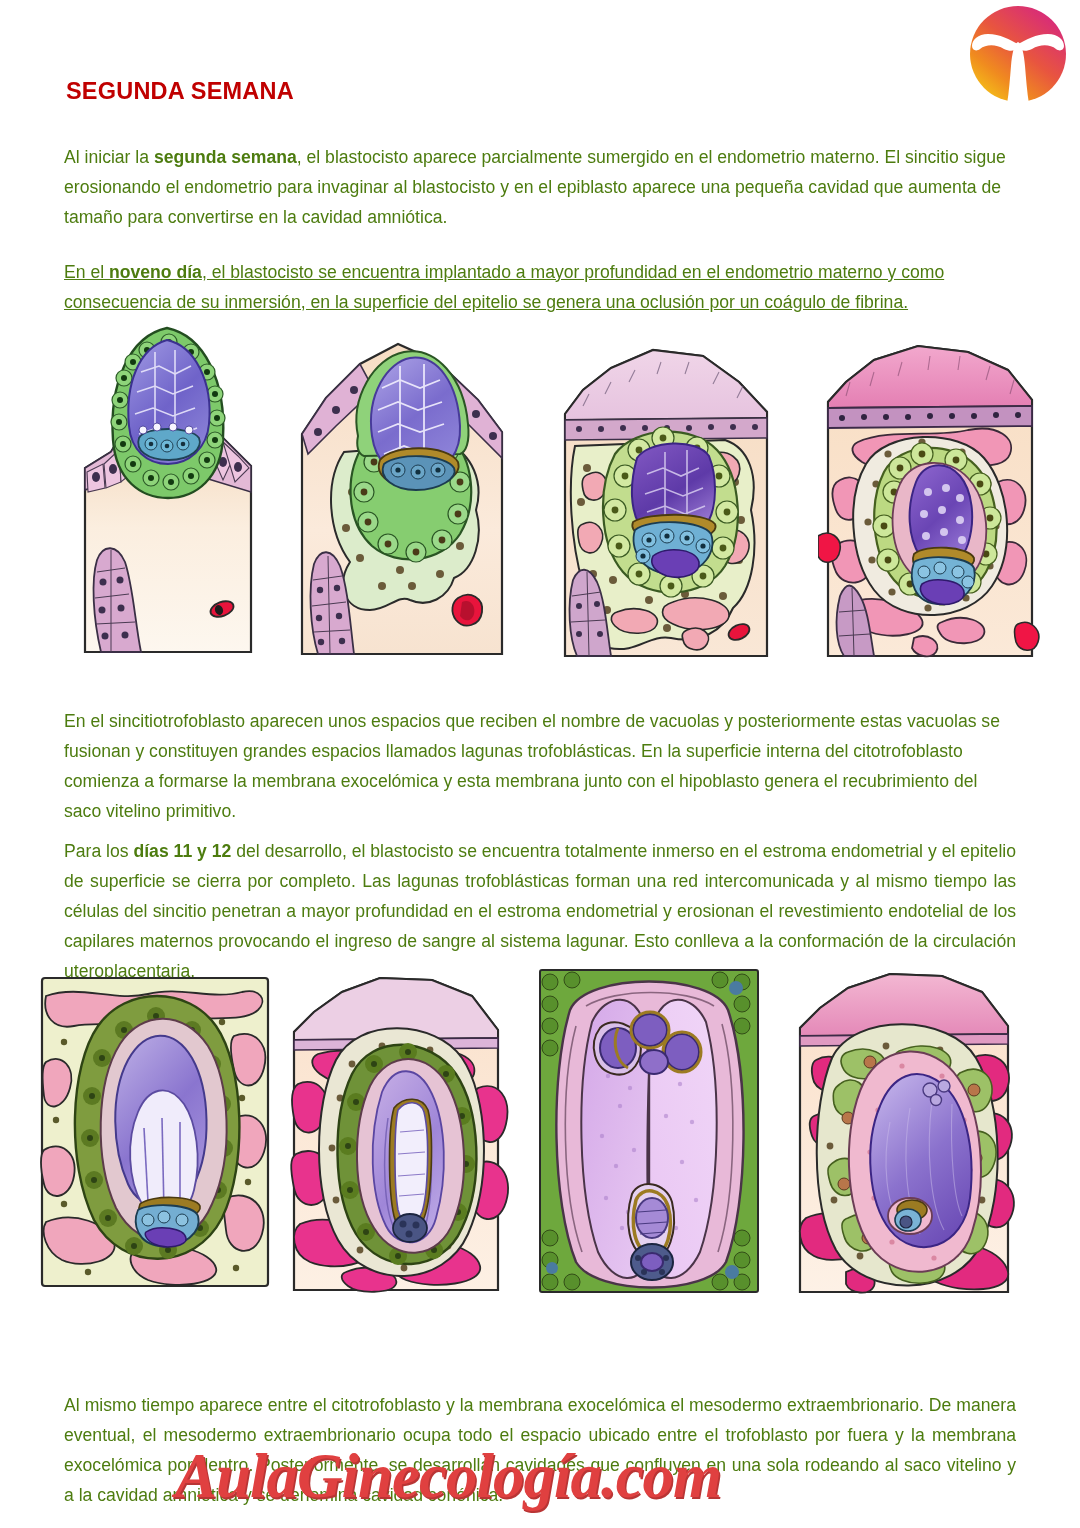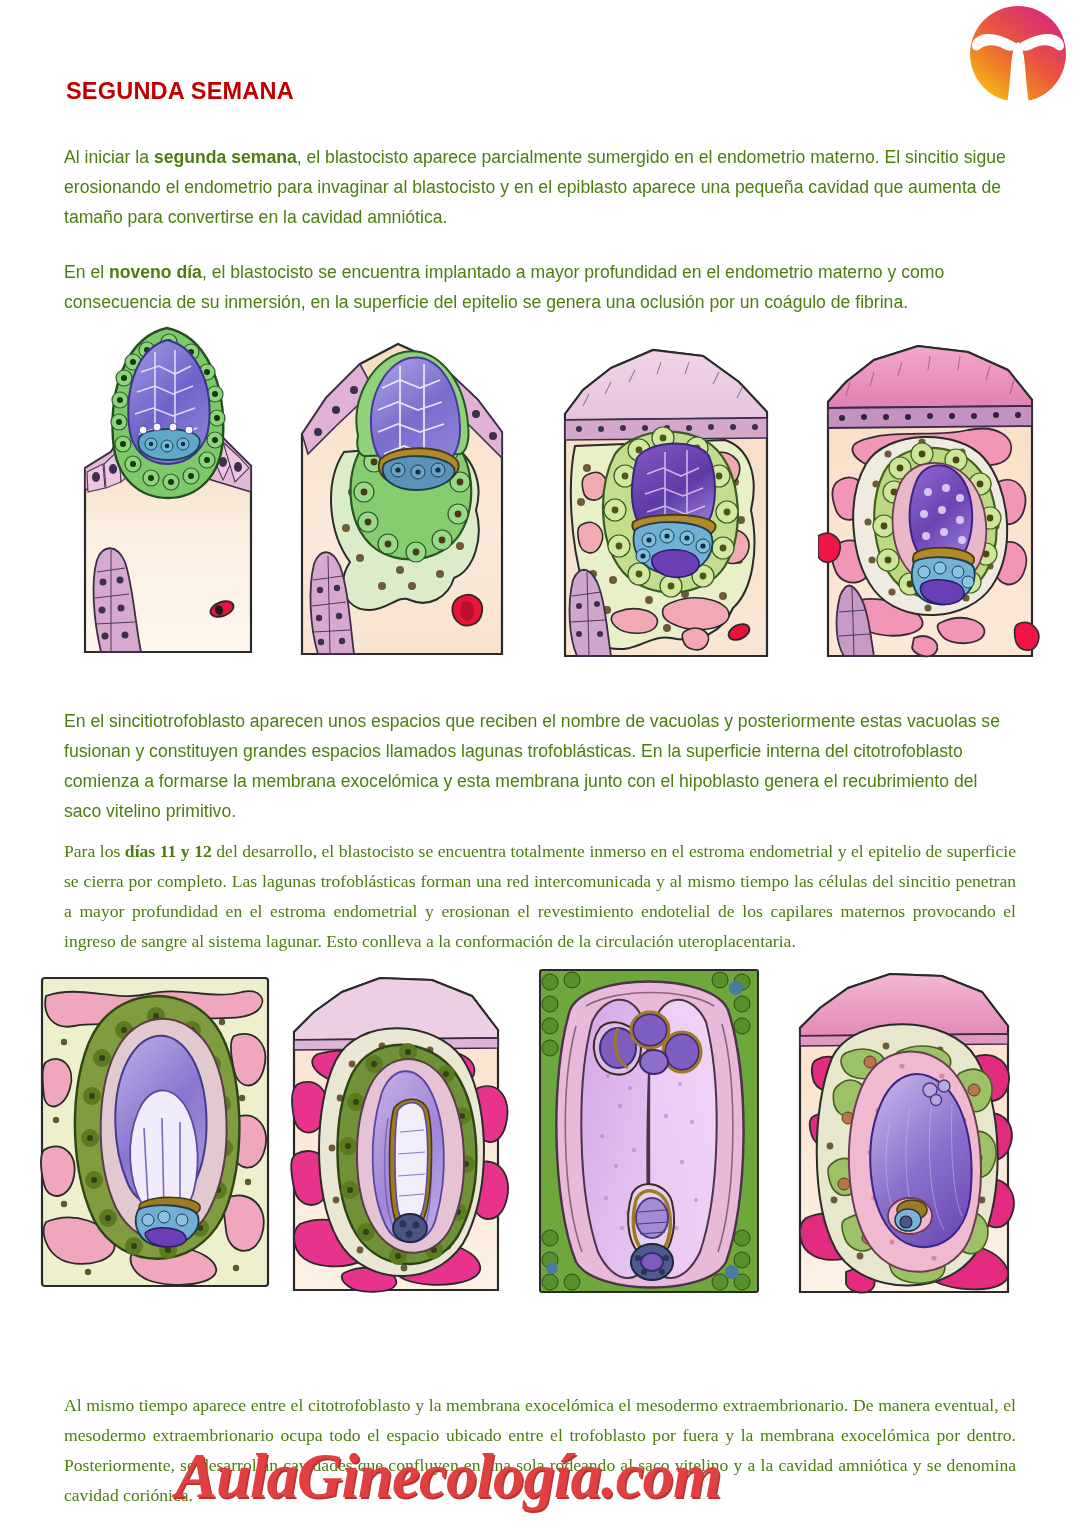--- a/index.html
+++ b/index.html
@@ -46,26 +46,26 @@
   
   .para {
     position: absolute;
     left: 64px;
     width: 952px;
     font-size: 17.6px;
     line-height: 30px;
     color: #4d7c0f;
     font-family: "Liberation Sans", sans-serif;
   }
-  .para.justified { text-align: justify; font-family: Liberation Serif, serif; }
+  .para.justified { text-align: justify; }
   .para.left { text-align: left; }
   .para b { font-weight: bold; }
 
   #para-1 { top: 124px; }
-  #para-2 { top: 239px; }
+  #para-2 { top: 239px; text-decoration: underline; }
   #para-3 { top: 688px; }
   #para-4 { top: 818px; }
   #para-5 { top: 1372px; }
 
   
   .fig-row { position: absolute; left: 0; width: 1080px; }
   #fig-row-1 { top: 322px; height: 340px; }
   #fig-row-2 { top: 972px; height: 322px; }
 
   .figure {

